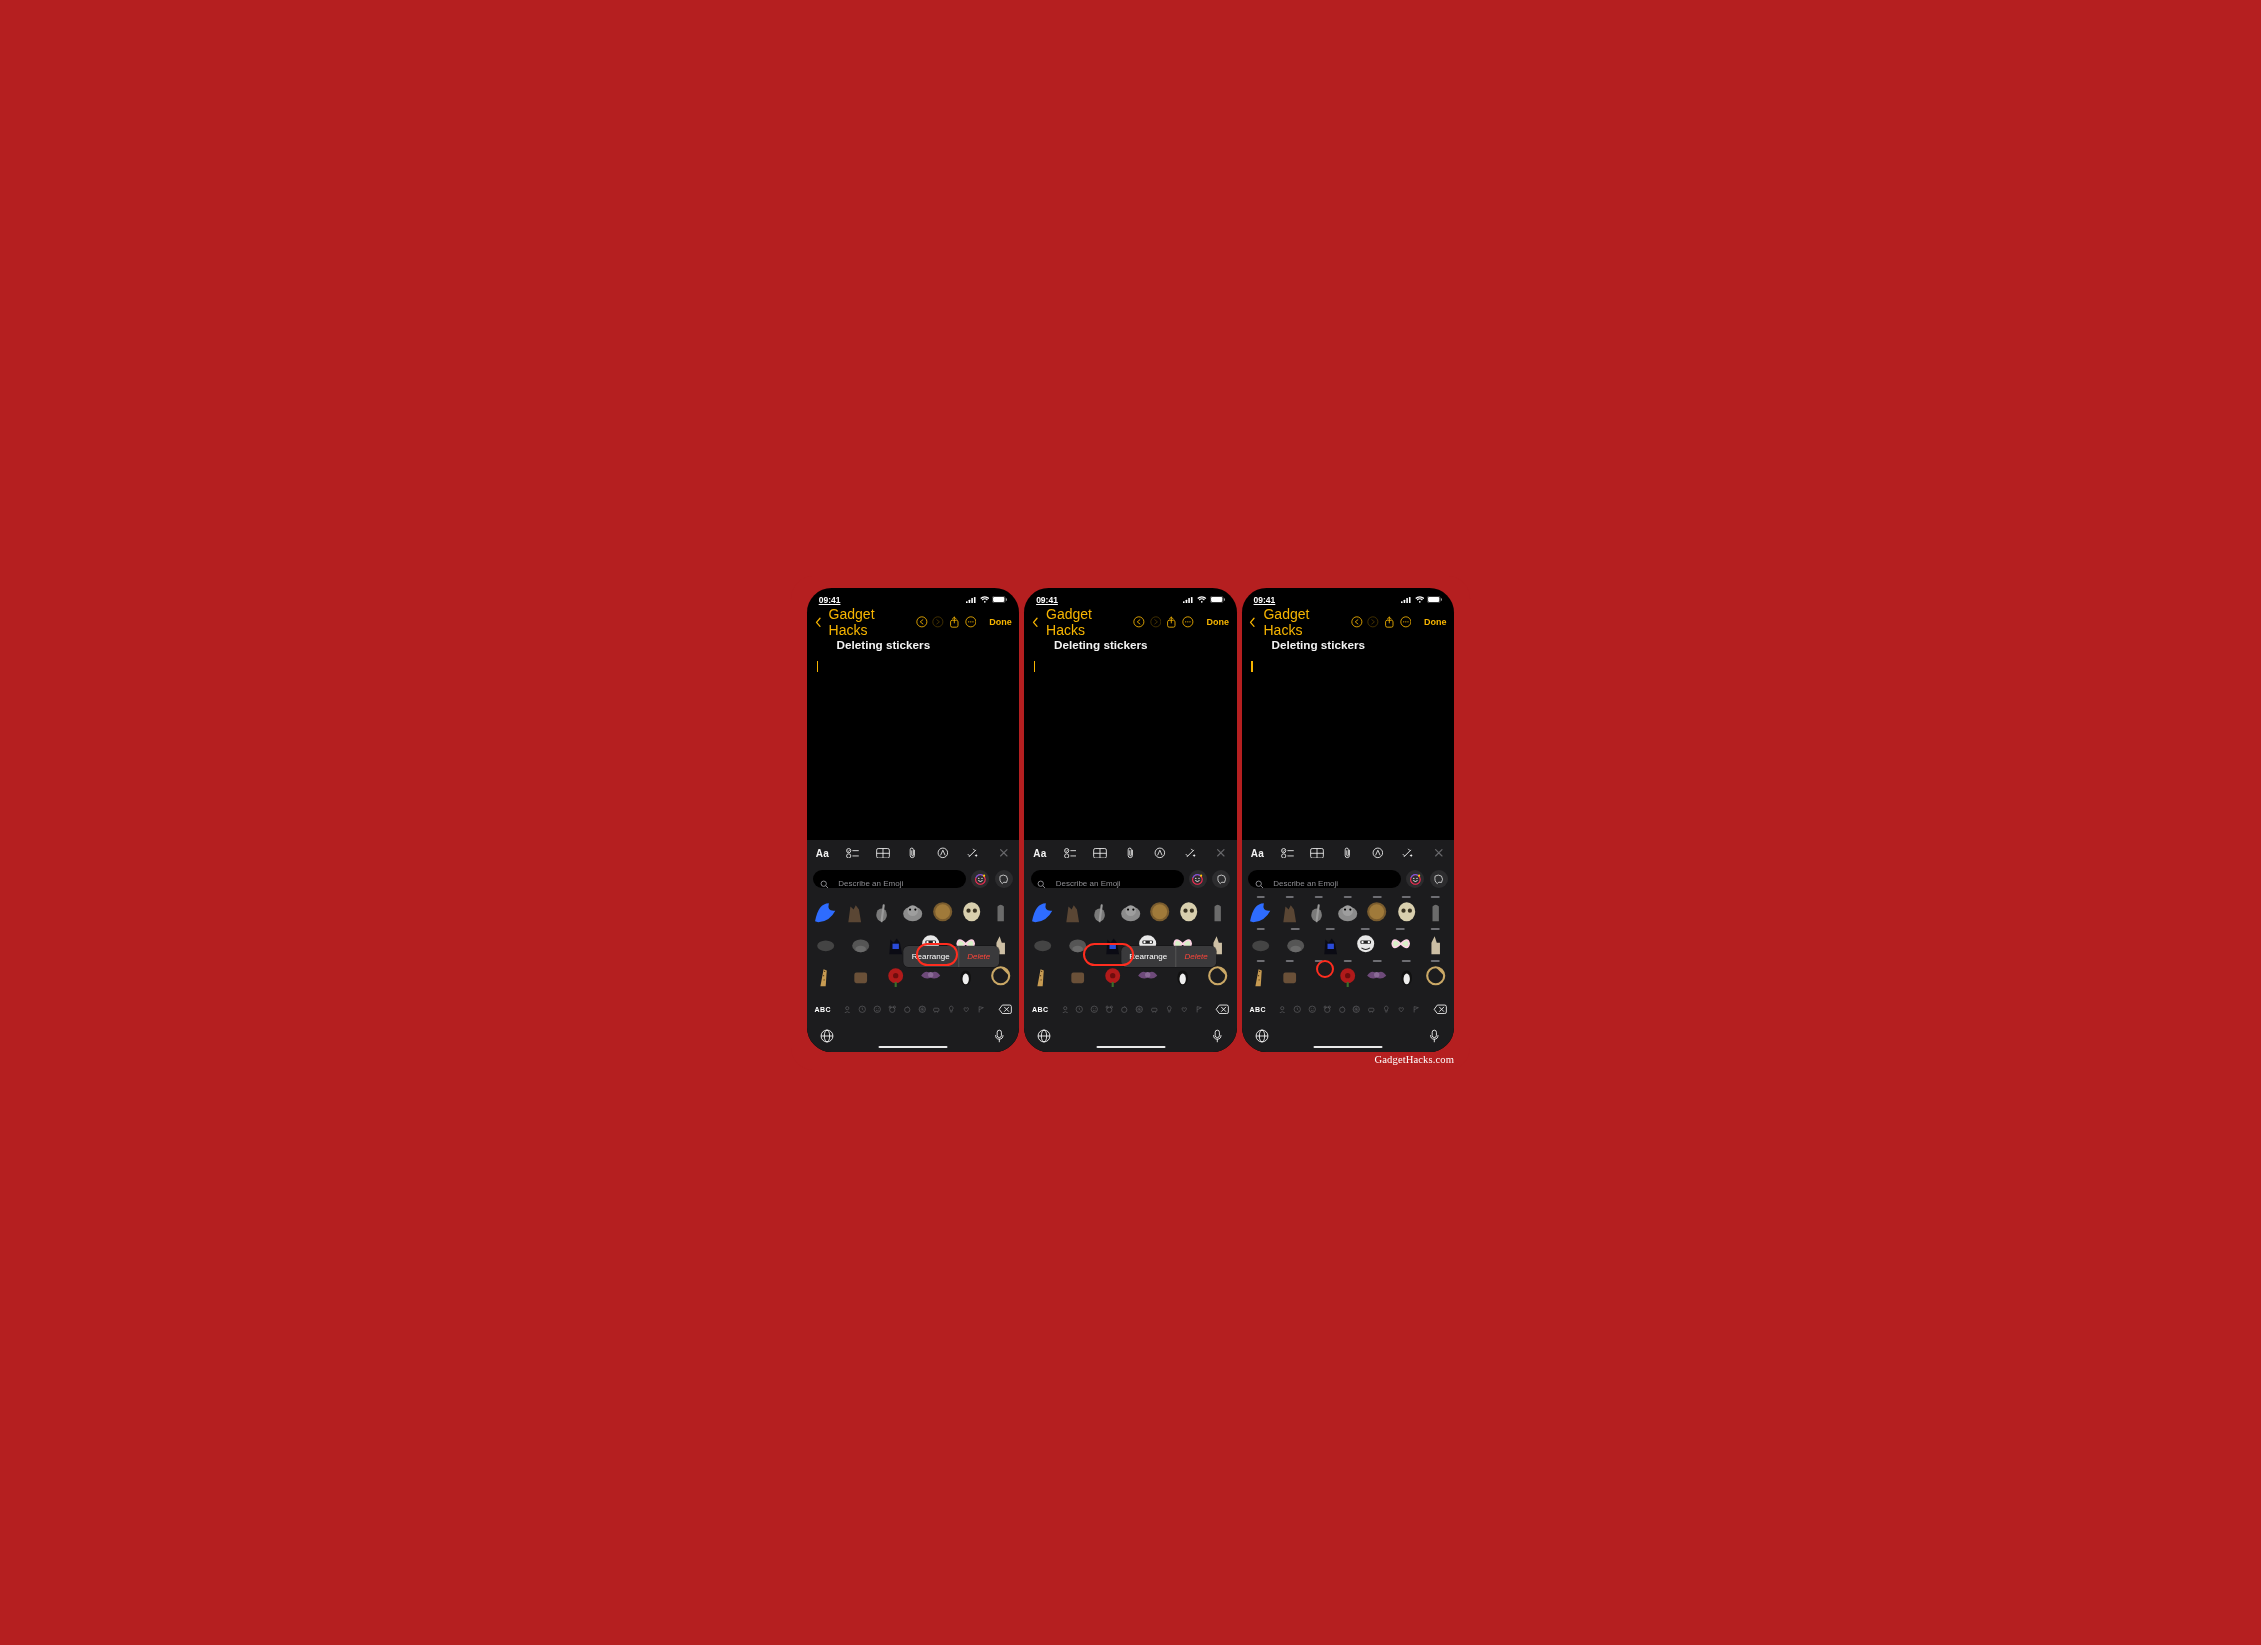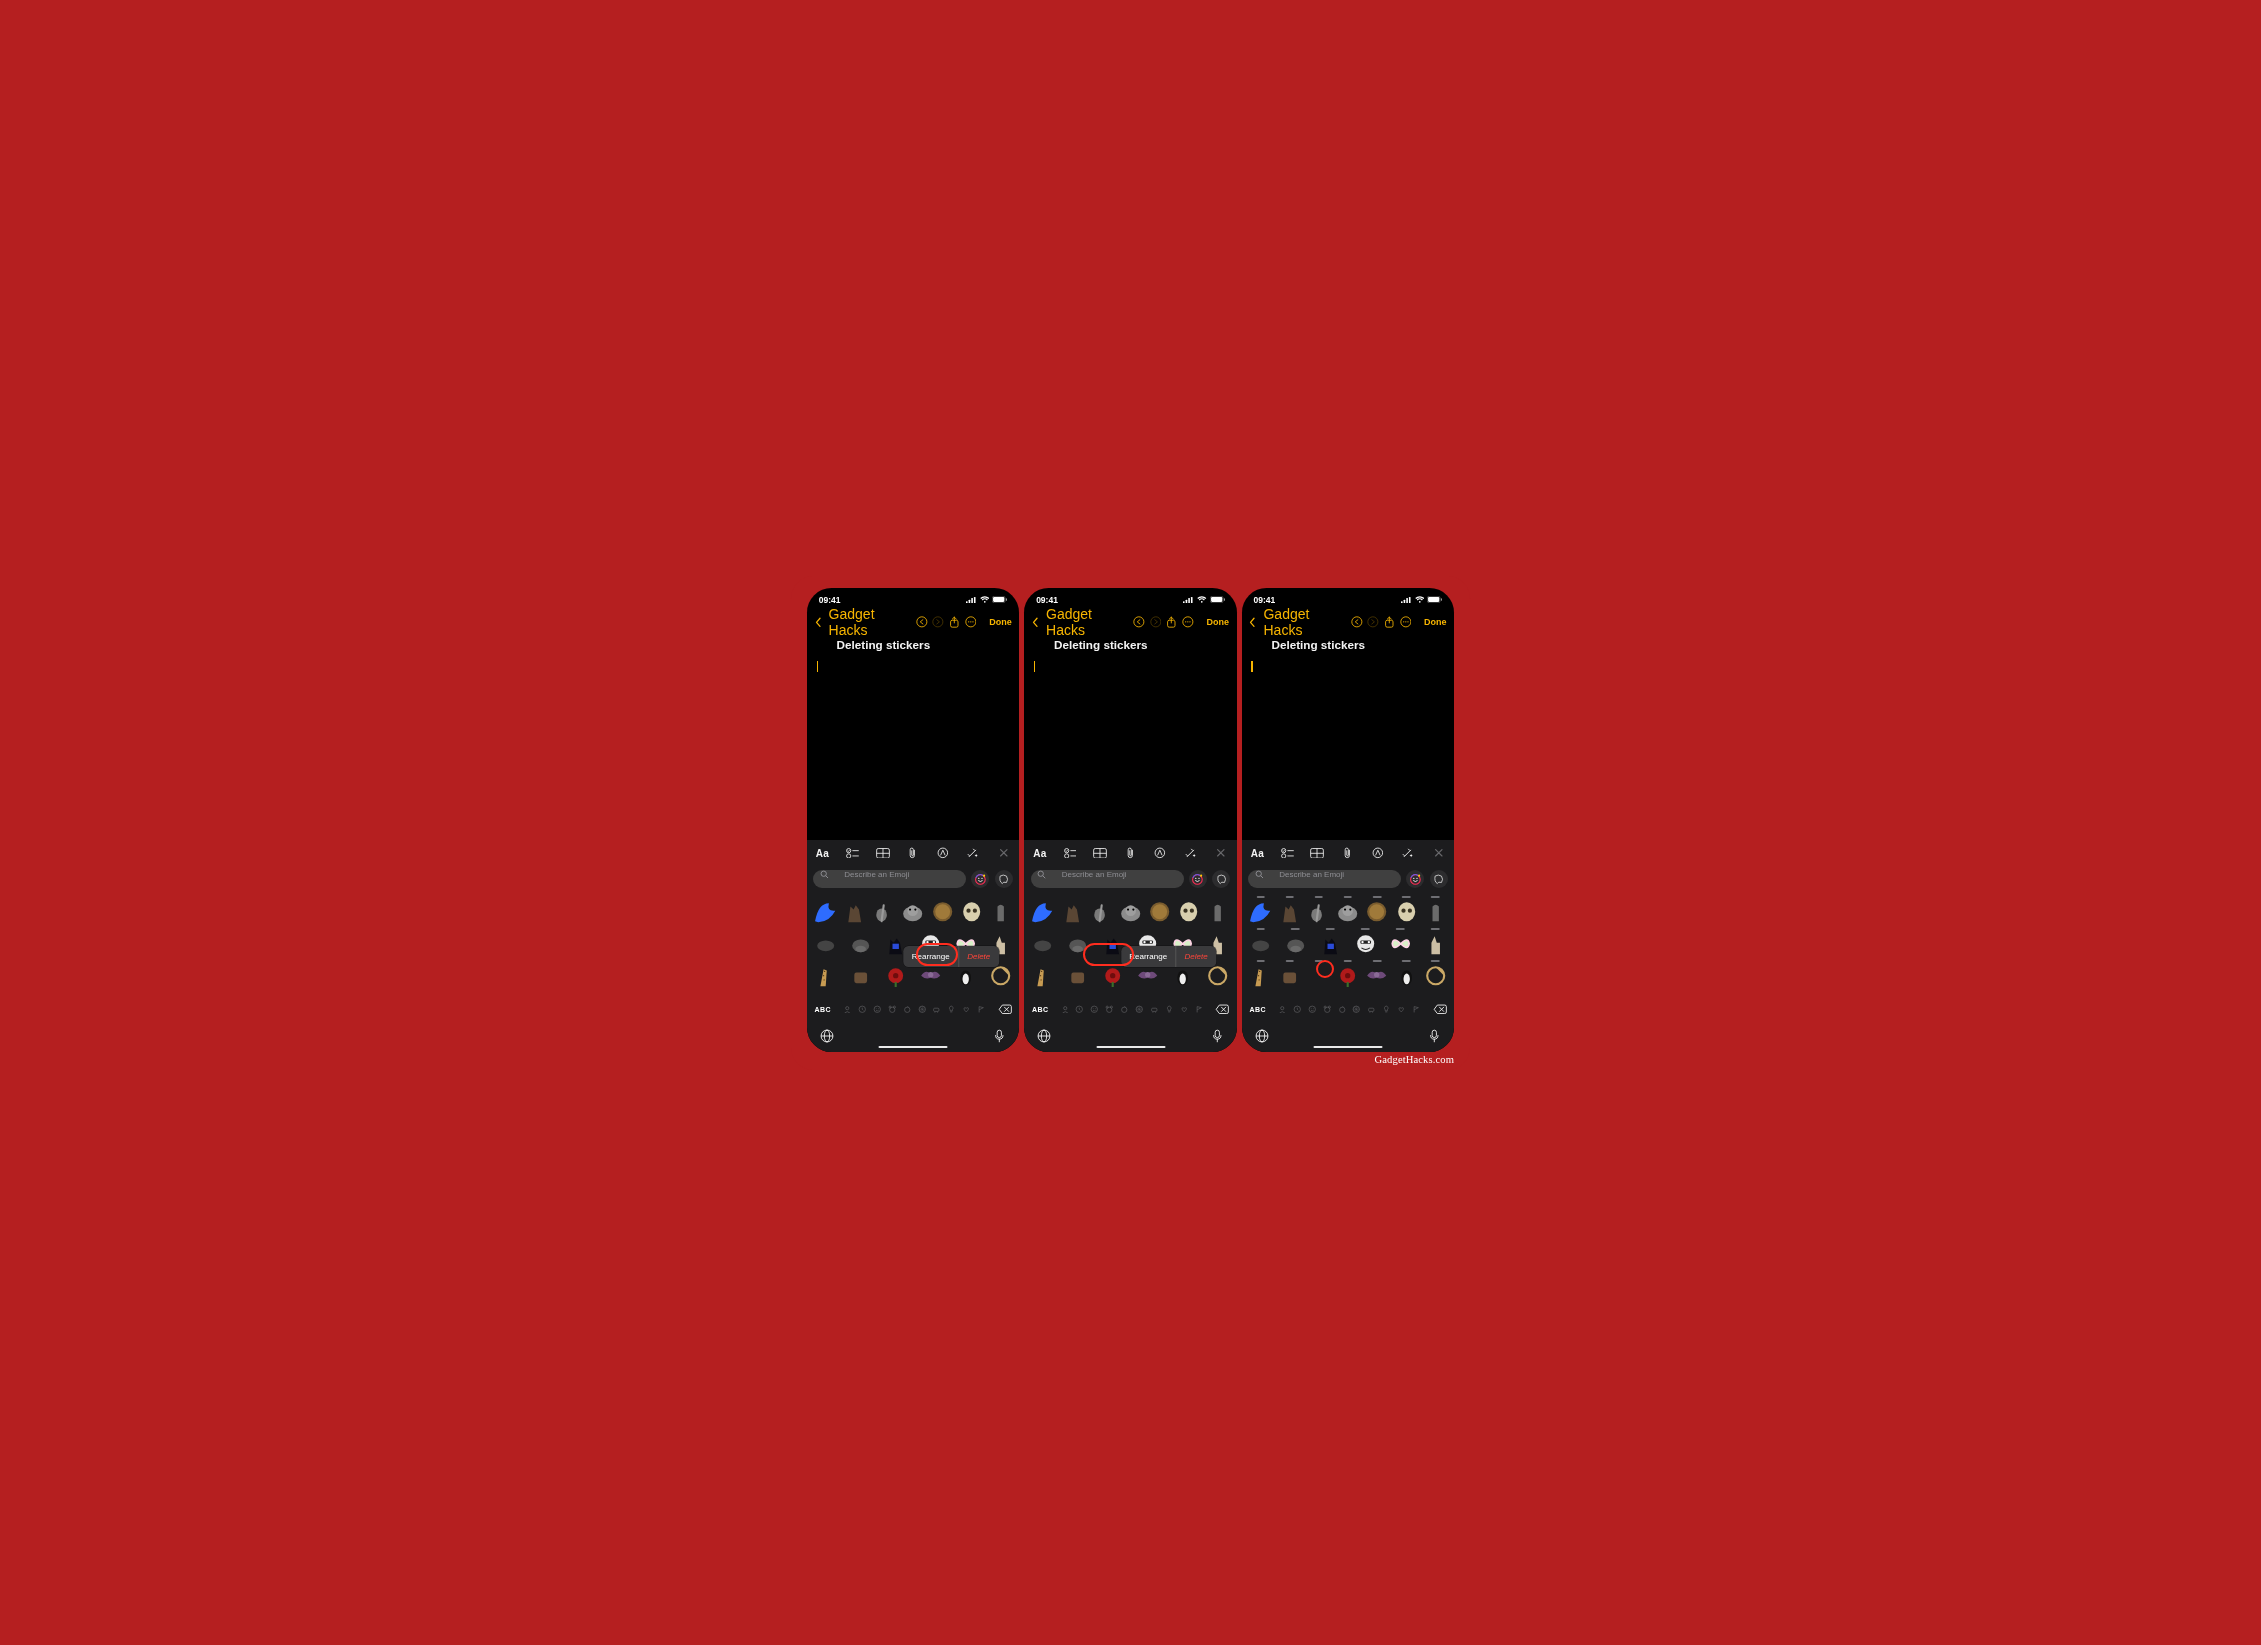--- a/index.html
+++ b/index.html
@@ -46,20 +46,21 @@
 
   
   .status {
     height: 23.4px;
     padding: 0 11.7px;
     display: flex;
     align-items: center;
     justify-content: space-between;
     font-weight: 600;
     font-size: 8.5px;
+    text-decoration: underline;
   }
   .status-right { display:flex; align-items:center; gap:3.2px; }
   .status-right svg { display:block; }
 
   
   .navbar {
     height: 21px;
     padding: 0 7.5px;
     display: flex;
     align-items: center;
@@ -111,25 +112,25 @@
   .searchrow {
     background:#1c1c1e;
     display:flex;
     align-items:center;
     gap:5.3px;
     padding:4.3px 6.4px;
   }
   .searchbox {
     flex:1;
     height:18px;
-    background:#404040;
+    background:#000000;
     border-radius:9.6px;
     display:flex;
-    align-items:flex-start;
-    gap:16px;
+    align-items:flex-end;
+    gap:10px;
     padding:0 6.4px;
     color:#8e8e93;
     font-size:8px;
   }
   .roundbtn {
     width:18px; height:18px;
     border-radius:50%;
     background:#2c2c2e;
     display:flex; align-items:center; justify-content:center;
     color:#ddd;

